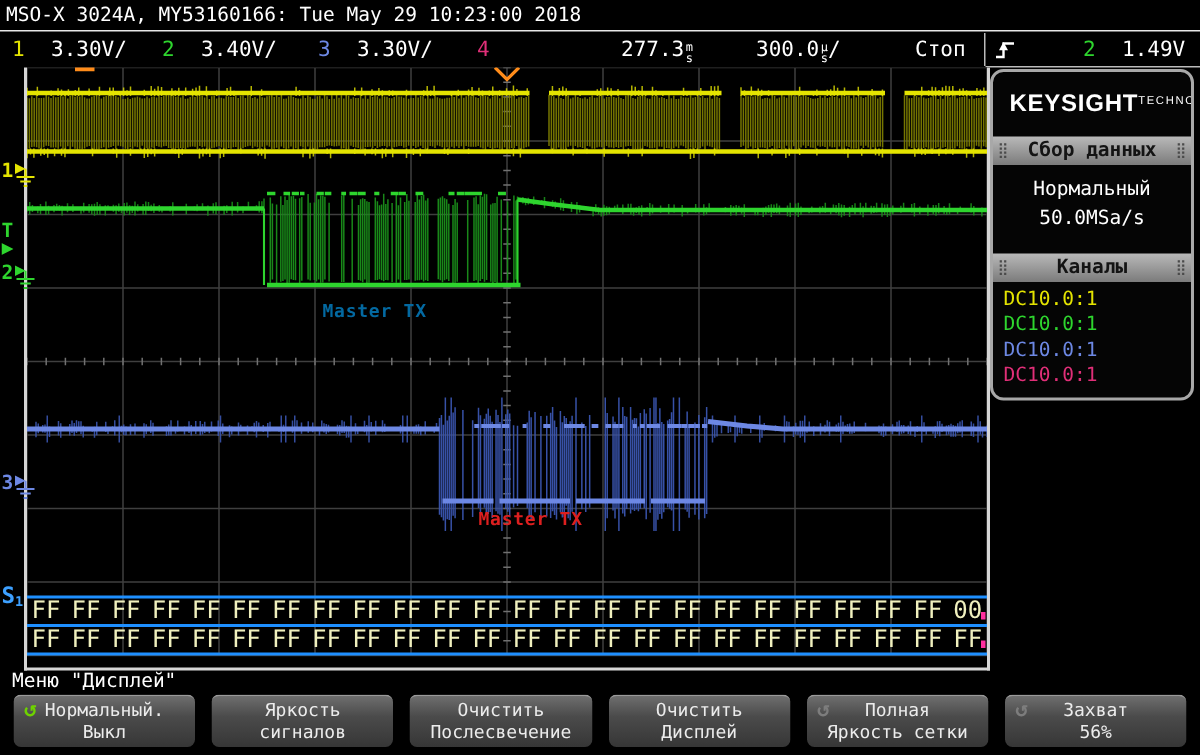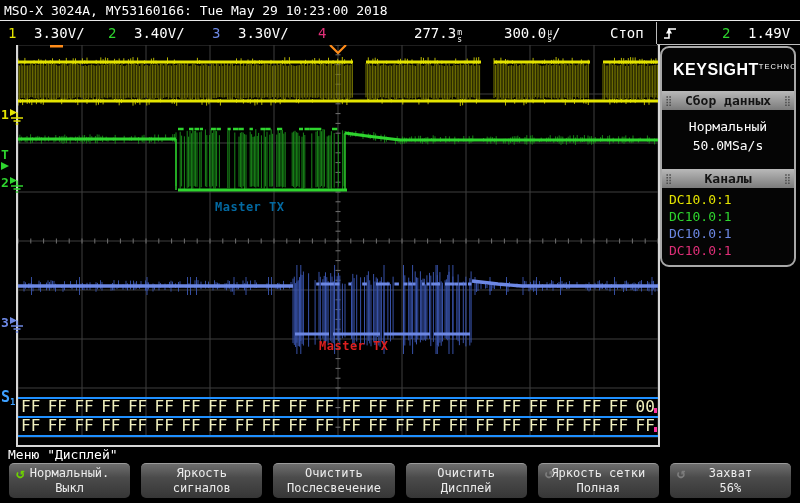--- a/index.html
+++ b/index.html
@@ -286,21 +286,21 @@
   <div class="softkey">
     <span>Очистить</span>
       <span>Послесвечение</span>
   </div>
   <div class="softkey">
     <span>Очистить</span>
       <span>Дисплей</span>
   </div>
   <div class="softkey">
     <span class="sk-ico gray">↺</span>
-    <span>Яркость сетки</span>
-      <span>Полная</span>
+    <span>Полная</span>
+      <span>Яркость сетки</span>
   </div>
   <div class="softkey">
     <span class="sk-ico gray">↺</span>
     <span>Захват</span>
       <span>56%</span>
   </div>
 </div>
 
 </body></html>

